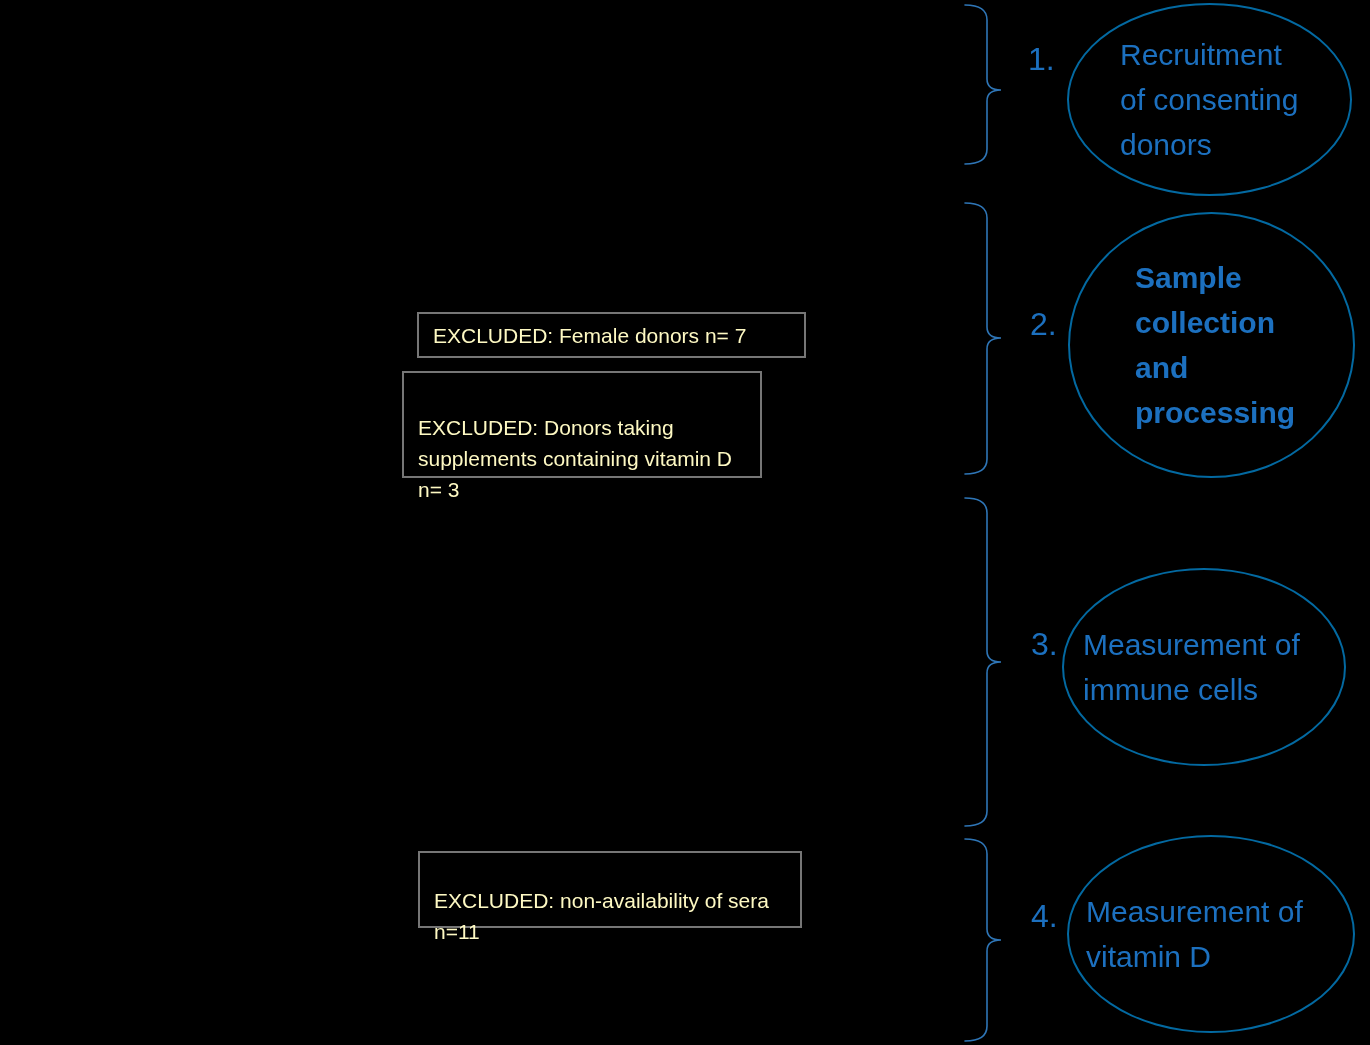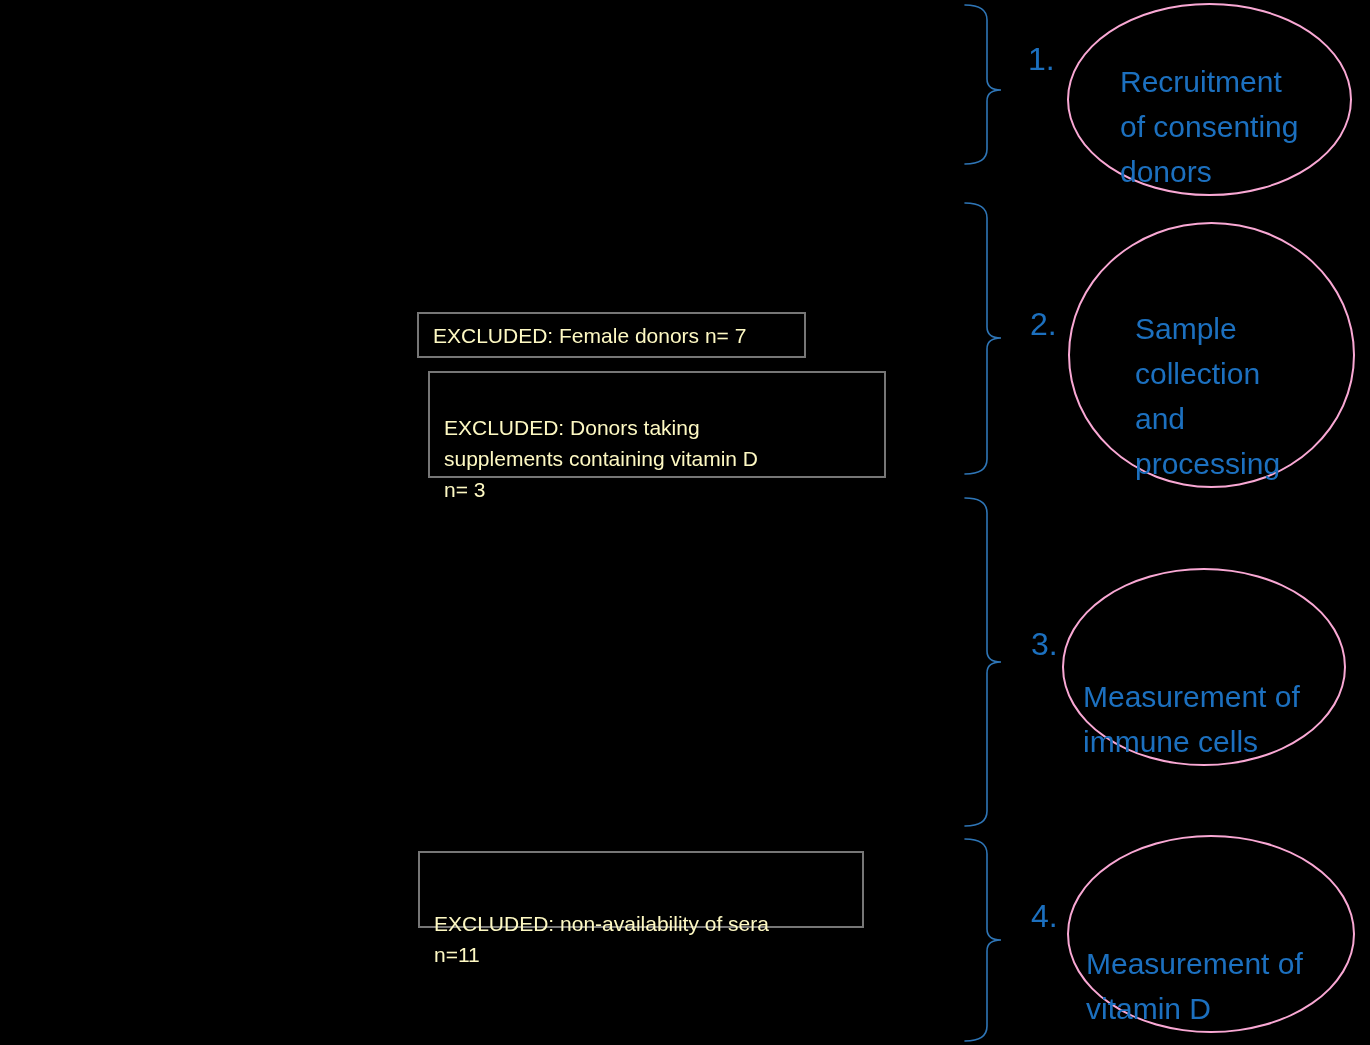--- a/index.html
+++ b/index.html
@@ -22,23 +22,23 @@
     box-sizing: border-box;
     border: 2px solid #767676;
     color: #fef9c3;
     font-size: 21px;
     line-height: 31px;
     padding: 8px 14px;
     white-space: pre-line;
     background: transparent;
   }
   .xb1 { left: 417px; top: 312px; width: 389px; height: 46px; display: flex; align-items: center; padding-top: 0; padding-bottom: 0; }
-  .xb2 { left: 428px; top: 371px; width: 458px; height: 107px; }
+  .xb2 { left: 402px; top: 371px; width: 360px; height: 107px; }
   .xb3 { left: 414px; top: 613px; width: 391px; height: 109px; }
-  .xb4 { left: 418px; top: 851px; width: 446px; height: 77px; padding-top: 24px; }
+  .xb4 { left: 418px; top: 851px; width: 384px; height: 77px; padding-top: 1px; }
 
   
   .overlay {
     position: absolute;
     left: 0; top: 0;
     width: 1370px;
     height: 1045px;
     pointer-events: none;
   }
   .brace {
@@ -57,28 +57,28 @@
   }
   .n1 { left: 1028px; top: 43px; }
   .n2 { left: 1030px; top: 308px; }
   .n3 { left: 1031px; top: 628px; }
   .n4 { left: 1031px; top: 900px; }
 
   
   .ellipse {
     position: absolute;
     box-sizing: border-box;
-    border: 2px solid #f9a8d4;
+    border: 2px solid #0369a1;
     border-radius: 50%;
     display: flex;
-    align-items: flex-end;
+    align-items: center;
     background: transparent;
   }
   .e1 { left: 1067px; top: 3px;   width: 285px; height: 193px; padding-left: 51px; }
-  .e2 { left: 1068px; top: 222px; width: 287px; height: 266px; padding-left: 65px; }
+  .e2 { left: 1068px; top: 212px; width: 287px; height: 266px; padding-left: 65px; font-weight: bold; }
   .e3 { left: 1062px; top: 568px; width: 284px; height: 198px; padding-left: 19px; }
   .e4 { left: 1067px; top: 835px; width: 288px; height: 198px; padding-left: 17px; }
   .etext {
     color: #1C70BF;
     font-size: 30px;
     line-height: 45px;
     white-space: pre-line;
   }
 </style>
 </head>

